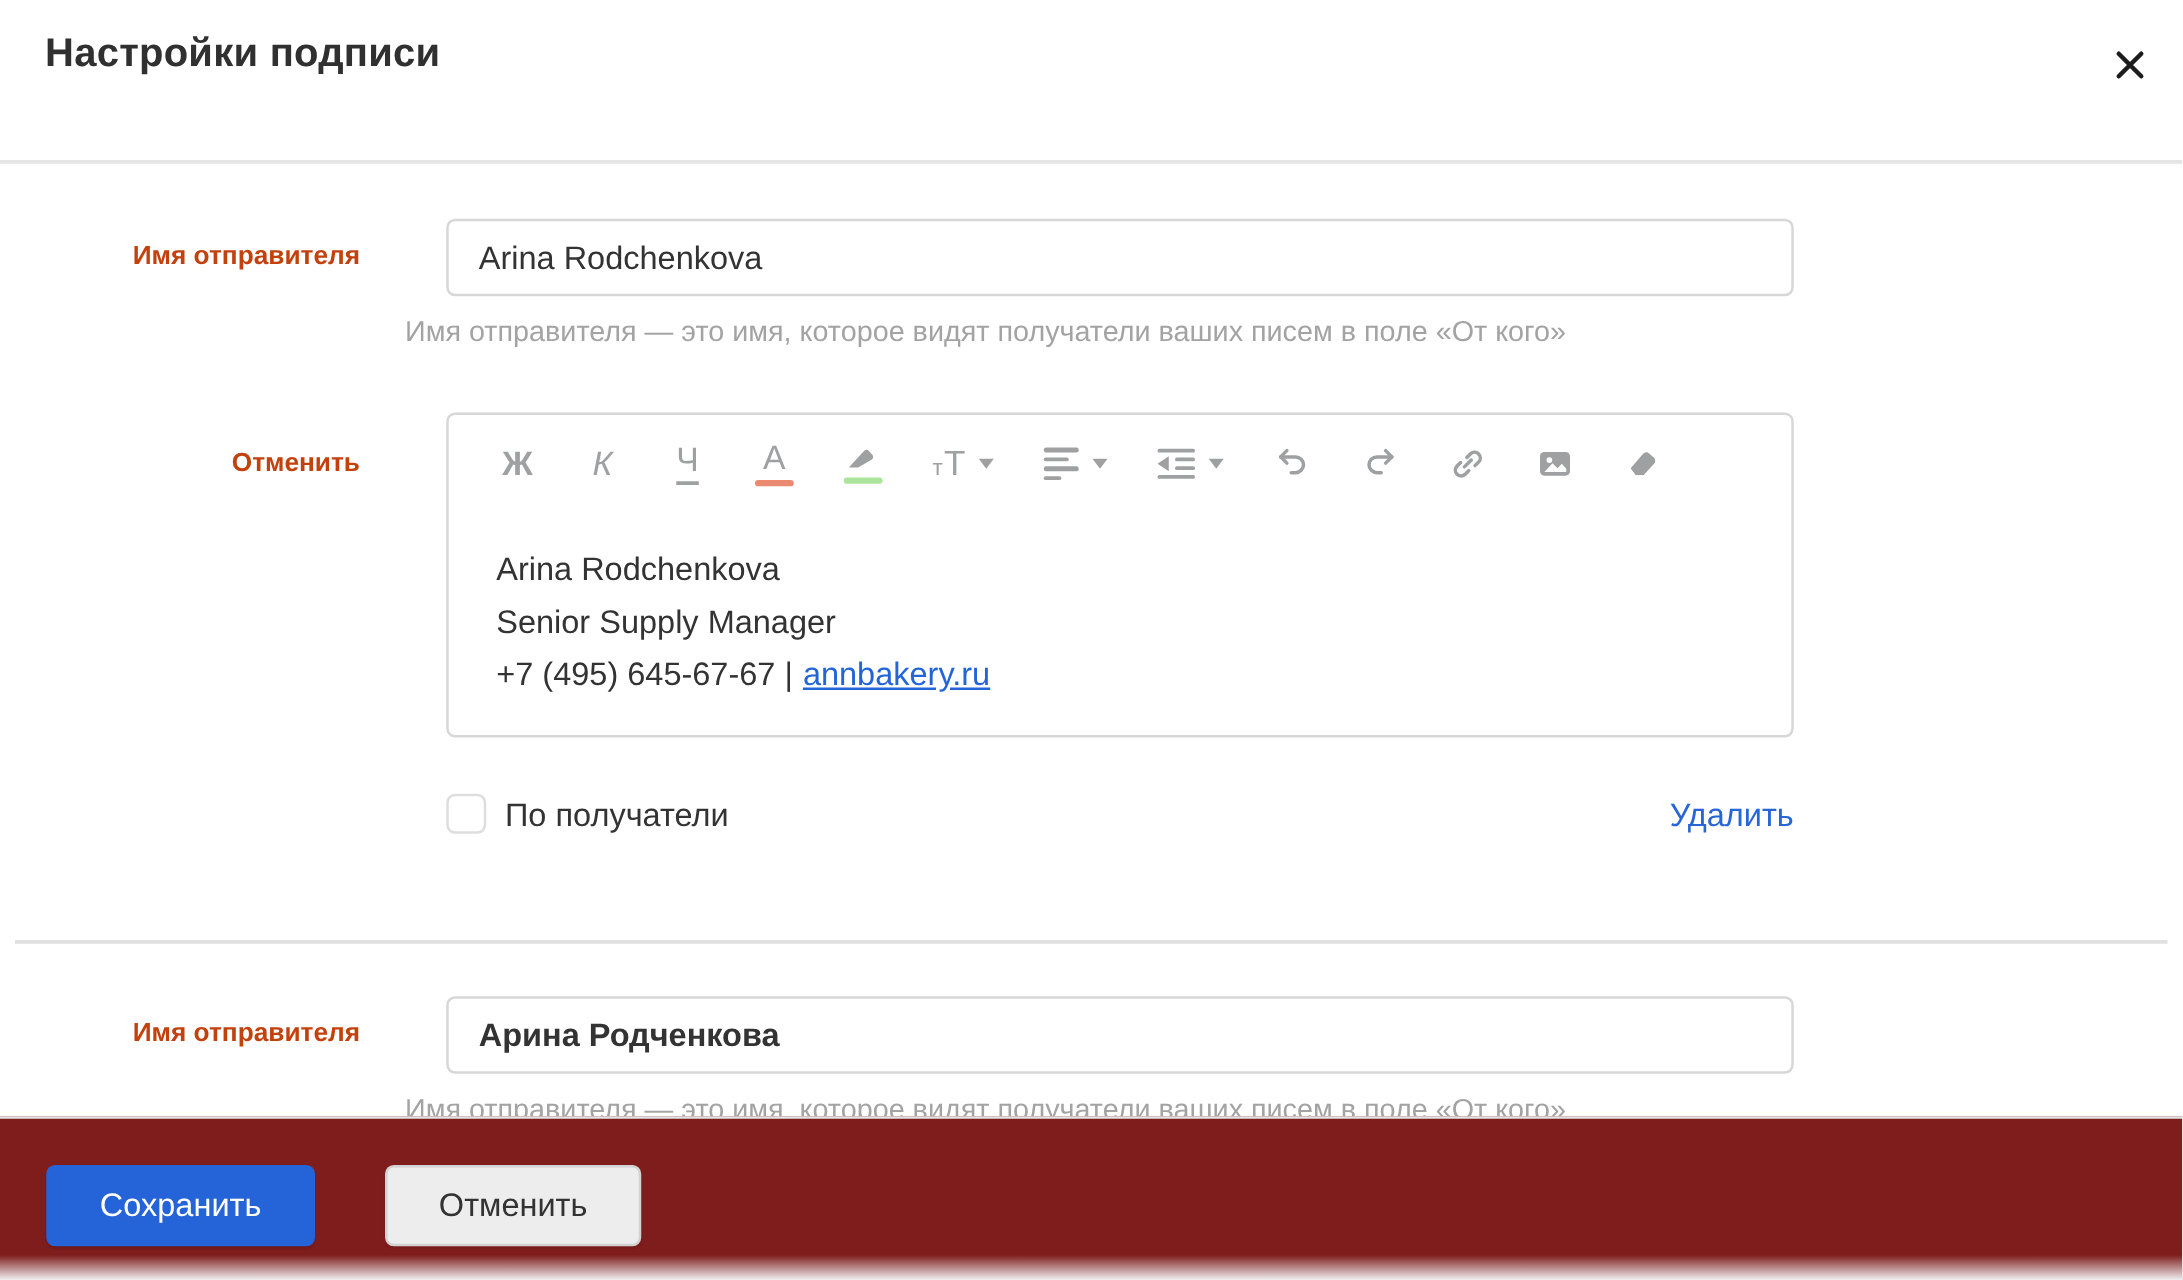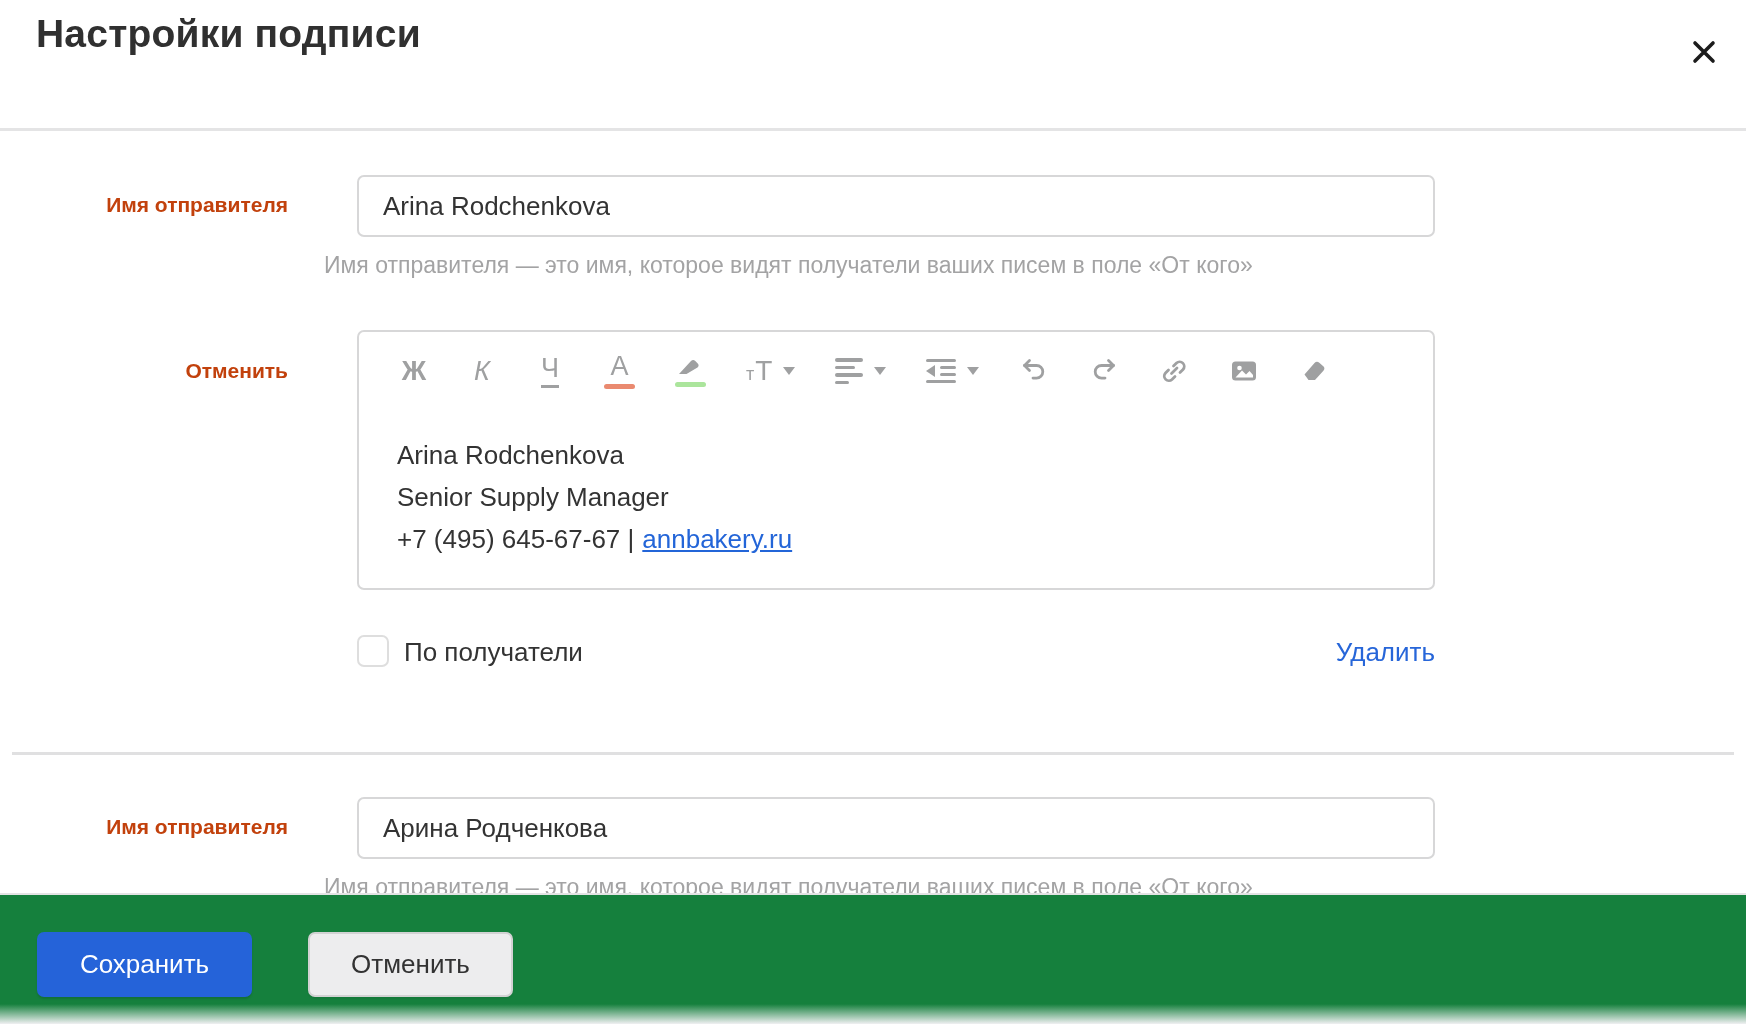--- a/index.html
+++ b/index.html
@@ -2,21 +2,21 @@
 <html><head>
 <meta charset="utf-8">
 <style>
   * { margin:0; padding:0; box-sizing:border-box; }
   html,body { background:#fff; }
   body { font-family:"Liberation Sans","DejaVu Sans",sans-serif; color:#333; }
 
   .modal { position:relative; width:1746px; height:1024px; background:#fff; overflow:hidden; }
 
   
-  .dlg-title { position:absolute; left:36px; top:12px; font-size:39px; font-weight:bold; color:#303030; letter-spacing:.2px; }
+  .dlg-title { position:absolute; left:36px; top:24px; font-size:32px; font-weight:bold; color:#303030; letter-spacing:.2px; }
   .close-btn { position:absolute; left:1684px; top:32px; width:40px; height:40px; display:flex; align-items:center; justify-content:center; cursor:pointer; background:none; border:none; }
   .header-rule { position:absolute; left:0; top:128px; width:100%; height:3px; background:#e4e4e5; }
 
   
   .field-label { position:absolute; left:36px; width:252px; text-align:right; font-size:21px; font-weight:bold; color:#c2410c; }
 
   
   .text-input { position:absolute; left:357px; width:1078px; height:62px; border:2px solid #d7d7d8; border-radius:7px; padding:0 24px; font-size:26px; color:#333; font-family:"Liberation Sans","DejaVu Sans",sans-serif; background:#fff; outline:none; }
 
   .hint { position:absolute; left:324px; font-size:23px; color:#a3a3a4; }
@@ -44,21 +44,21 @@
   .sig-link { color:#2365d8; text-decoration:underline; cursor:pointer; margin-left:8px; }
 
   
   .checkbox { position:absolute; left:357px; top:635px; width:32px; height:32px; border:2px solid #dedede; border-radius:7px; background:#fff; cursor:pointer; }
   .checkbox-label { position:absolute; left:404px; top:637px; font-size:26px; color:#333; }
   .delete-link { position:absolute; right:311px; top:637px; font-size:26px; color:#2766d9; cursor:pointer; text-decoration:none; }
 
   .divider { position:absolute; left:12px; top:752px; width:1722px; height:3px; background:#e0e0e1; }
 
   
-  .footer { position:absolute; left:0; top:893px; width:100%; height:131px; background:#15803d; border-top:2px solid #e3e3e4; z-index:5; display:flex; align-items:flex-start; justify-content:space-between; padding:37px 31px 0 37px;flex-direction:column; }
+  .footer { position:absolute; left:0; top:893px; width:100%; height:131px; background:#7f1d1d; border-top:2px solid #e3e3e4; z-index:5; display:flex; align-items:flex-start; justify-content:space-between; padding:37px 31px 0 37px;flex-direction:column; }
   .footer-left { display:flex; gap:20px; }
   .btn { height:65px; border-radius:7px; font-size:26px; font-family:"Liberation Sans","DejaVu Sans",sans-serif; cursor:pointer; display:flex; align-items:center; justify-content:center; }
   .btn-primary { width:215px; background:#2563d9; color:#fff; border:none; box-shadow:0 2px 2px rgba(0,0,0,.12); }
   .btn-gray { background:#ededee; color:#333; border:2px solid #d2d2d3; box-shadow:0 2px 2px rgba(0,0,0,.06);margin-left:36px; }
   .btn-cancel { width:205px; }
   .btn-add { width:422px; }
 
   .bottom-fade { position:absolute; left:0; bottom:0; width:100%; height:20px; z-index:6; background:linear-gradient(to bottom, rgba(241,241,242,0), #f0f0f2); pointer-events:none; }
 </style>
 </head>
@@ -191,21 +191,21 @@
     </div>
   </div>
 
   <div class="checkbox"></div>
   <div class="checkbox-label">По получатели</div>
   <a class="delete-link">Удалить</a>
 
   <div class="divider"></div>
 
   <div class="field-label" style="top:815px;">Имя отправителя</div>
-  <input class="text-input" style="top: 797px;" type="text" value="Арина Родченкова">
+  <input class="text-input" style="top: 797px; font-weight: bold;" type="text" value="Арина Родченкова">
   <div class="hint" style="top:874px;">Имя отправителя — это имя, которое видят получатели ваших писем в поле «От кого»</div>
 
   <div class="footer">
     <div class="footer-left">
       <button class="btn btn-primary">Сохранить</button>
       <button class="btn btn-gray btn-cancel">Отменить</button>
     </div>
   </div>
 
   <div class="bottom-fade"></div>

